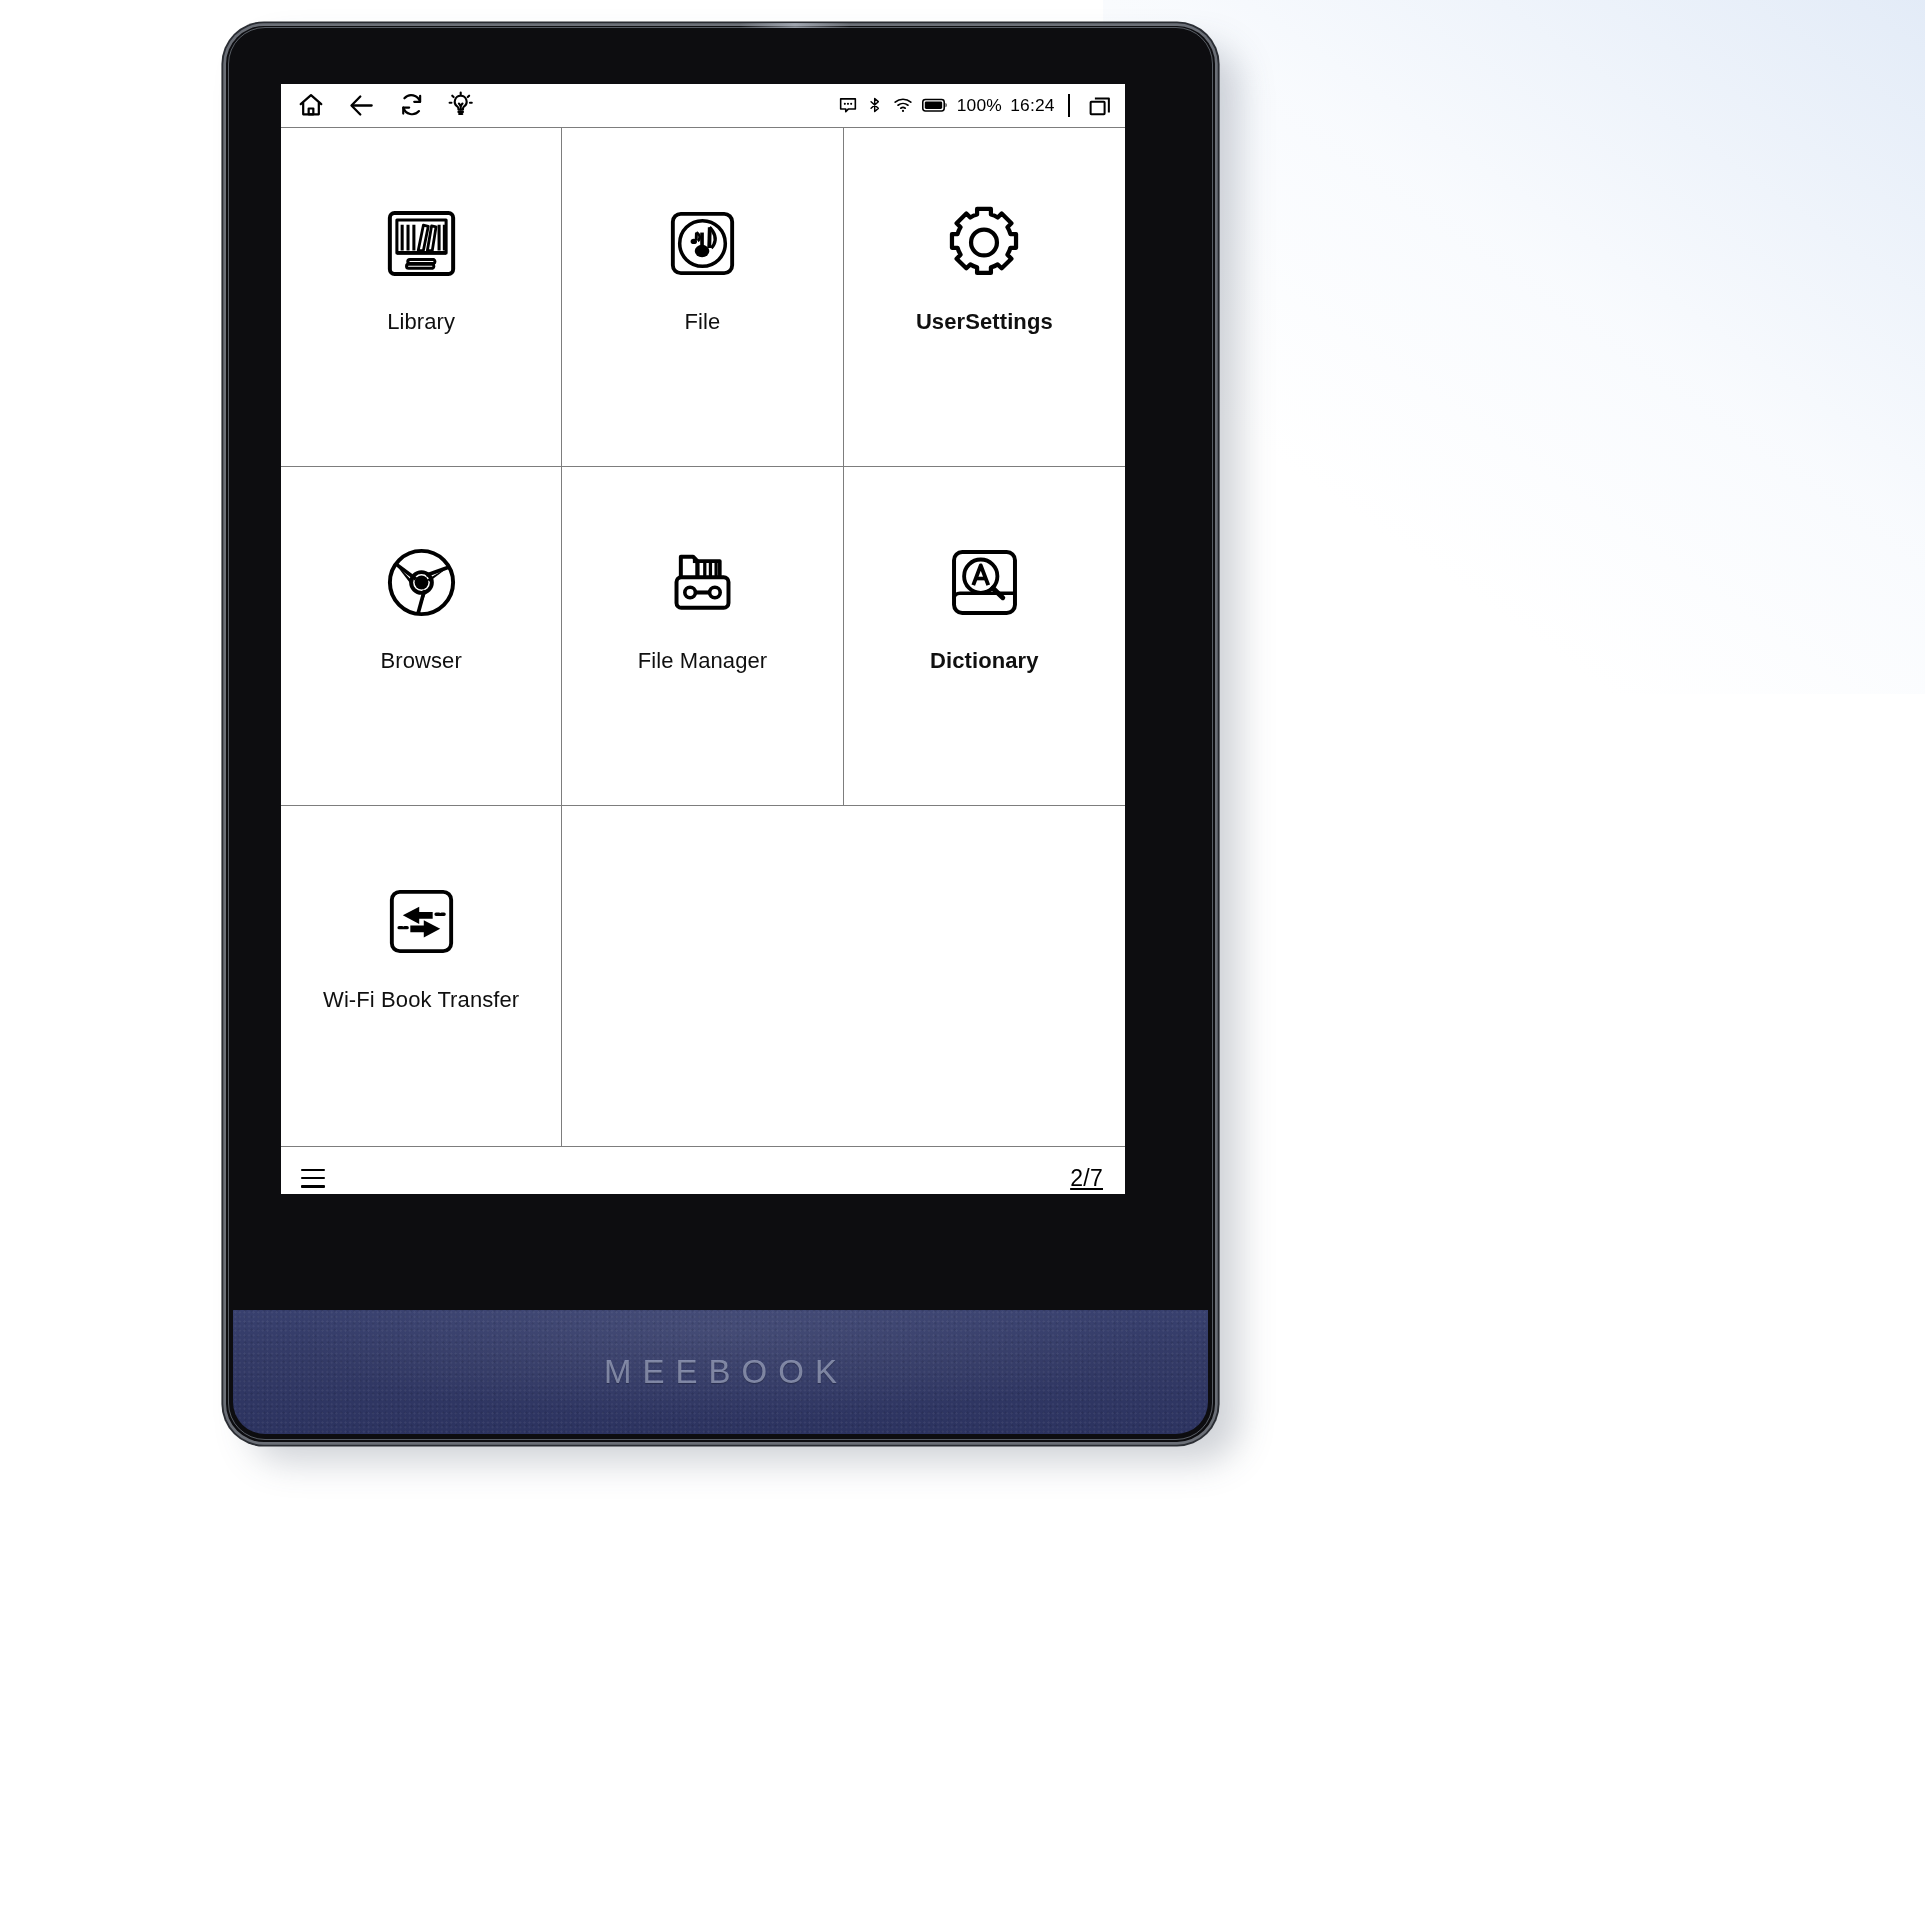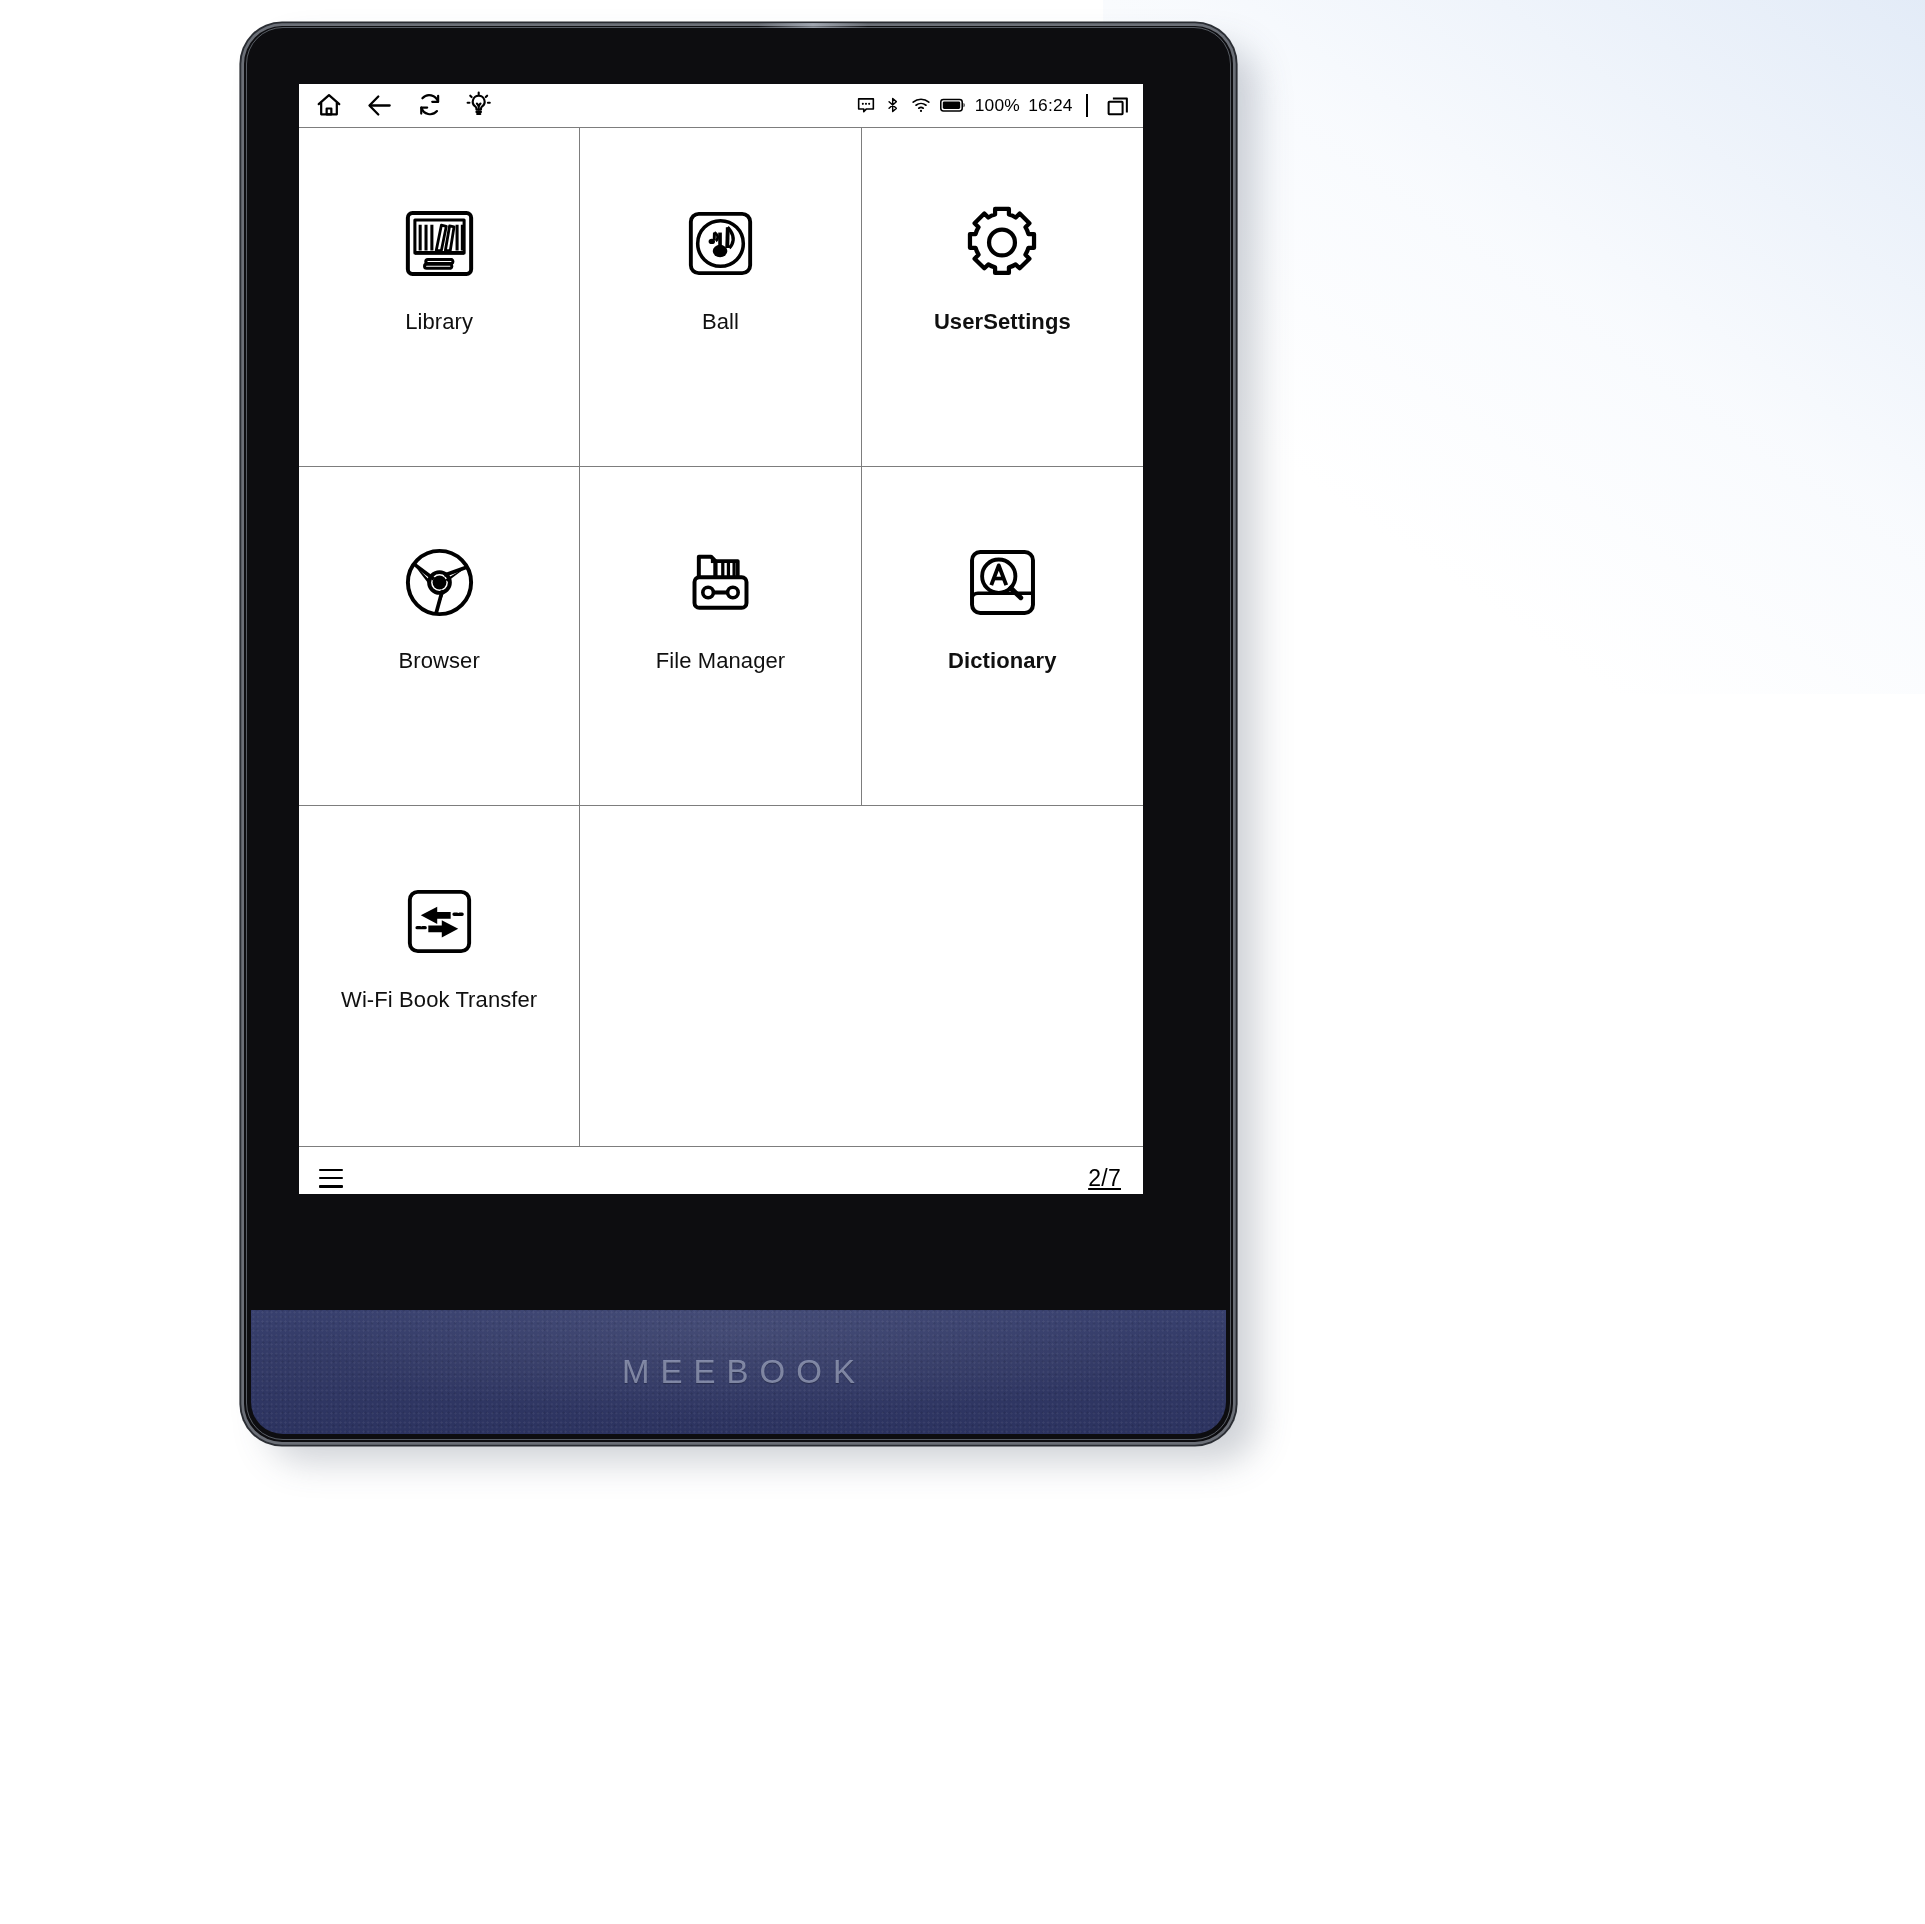--- a/index.html
+++ b/index.html
@@ -24,21 +24,21 @@
     position: absolute;
     right: 0; top: 0;
     width: 822px; height: 694px;
     background: linear-gradient(215deg, rgba(222,232,246,0.85) 0%, rgba(240,245,252,0.45) 42%, rgba(255,255,255,0) 72%);
     pointer-events: none;
   }
 
   
   .device {
     position: absolute;
-    left: 244px;
+    left: 226px;
     top: 25.6px;
     width: 989px;
     height: 1416px;
     border-radius: 38px;
     background: #0d0d10;
     box-shadow:
       0 0 0 2.7px #6b6f77,
       0 0 0 4.6px #2a2d33,
       24px 20px 35px rgba(70,80,100,0.26);
   }
@@ -318,21 +318,21 @@
               <circle cx="32" cy="32" r="20" stroke-width="3.1"></circle>
               <path d="M38.2 17.8c0 0 5.6 5.4 4.9 11.2-.5 4.2-3.4 7-3.4 7" stroke-width="2.9" fill="none"></path>
               <path d="M38.4 17.8 37.9 36" stroke-width="3.4"></path>
               <ellipse cx="31.6" cy="38.6" rx="6.4" ry="5.4" fill="#000" stroke="none"></ellipse>
               <path d="M31.6 38.6V22.4" stroke-width="3.2"></path>
               <path d="M26.6 22.3c0 0 3.2 2.2 2.9 4.8-.2 1.8-1.6 2.8-1.6 2.8" stroke-width="2.5"></path>
               <path d="M26.7 22.3 26.5 29" stroke-width="2.6"></path>
               <ellipse cx="24.4" cy="30.2" rx="2.8" ry="2.3" fill="#000" stroke="none"></ellipse>
             </svg>
           </span>
-          <span class="cell-label">Ball</span>
+          <span class="cell-label">File</span>
         </div>
 
         <div class="cell">
           <span class="cell-icon">
             <svg width="82" height="82" viewBox="0 0 64 64" fill="none" stroke="#000" stroke-width="3.3" stroke-linejoin="round">
               <path d="M26.6 5.4h10.8v4.4c1.9.5 3.7 1.3 5.3 2.3l3.1-3.1 7.6 7.6-3.1 3.1c1 1.6 1.8 3.4 2.3 5.3h4.4v10.8h-4.4c-.5 1.9-1.3 3.7-2.3 5.3l3.1 3.1-7.6 7.6-3.1-3.1c-1.6 1-3.4 1.8-5.3 2.3v4.4H26.6v-4.4c-1.9-.5-3.7-1.3-5.3-2.3l-3.1 3.1-7.6-7.6 3.1-3.1c-1-1.6-1.8-3.4-2.3-5.3H7v-10.8h4.4c.5-1.9 1.3-3.7 2.3-5.3l-3.1-3.1 7.6-7.6 3.1 3.1c1.6-1 3.4-1.8 5.3-2.3z"></path>
               <circle cx="32" cy="31.6" r="10.1"></circle>
             </svg>
           </span>
           <span class="cell-label">UserSettings</span>

